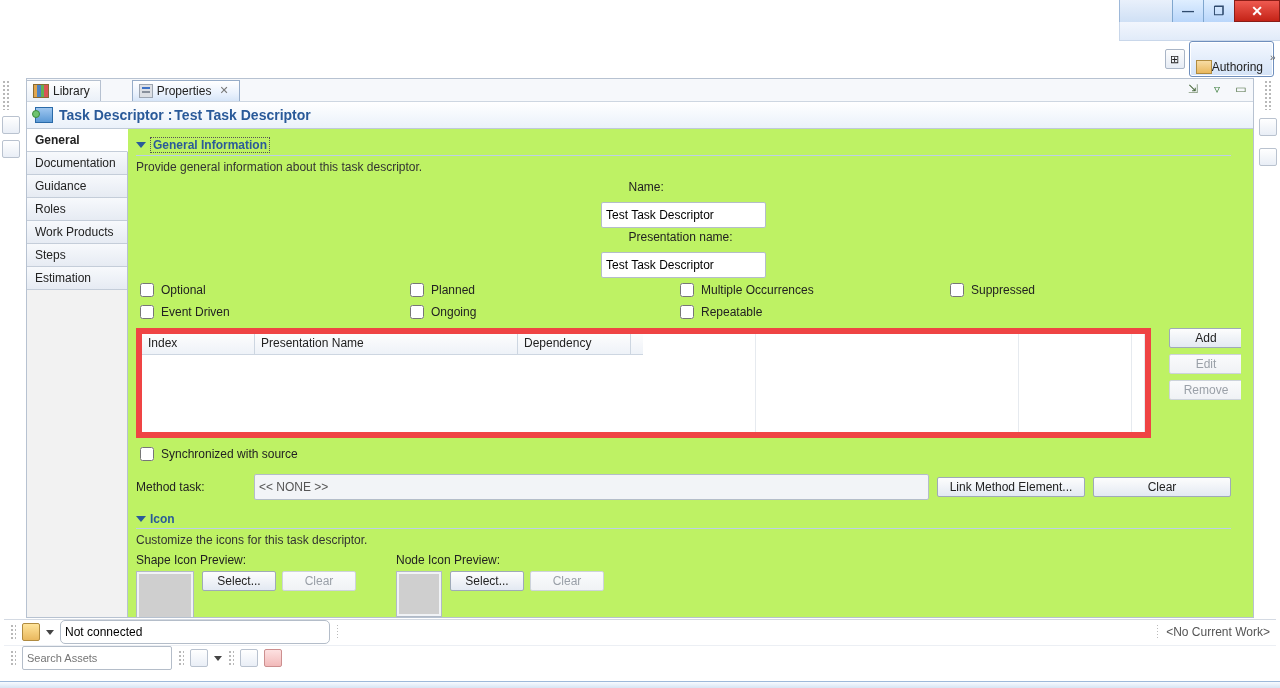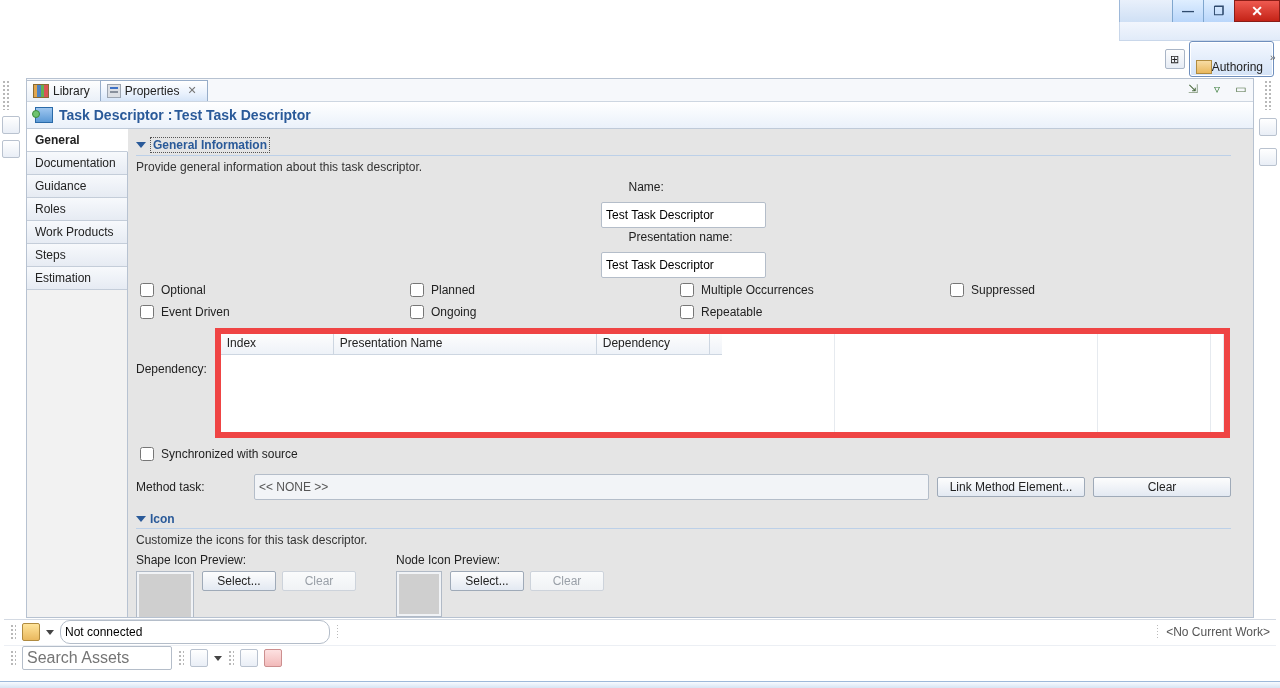--- a/index.html
+++ b/index.html
@@ -80,20 +80,21 @@
     border:1px solid #b7c2d1;
     display:flex; flex-direction:column;
     background:#fff;
   }
 
   
   .tabstrip {
     height:22px; display:flex; align-items:center; padding-left:0px;
     background:#f6f8fb; border-bottom:1px solid #cdd6e1;
     position:relative;
+    gap:32px;
   }
   .tab {
     display:flex; align-items:center; gap:4px; padding:3px 10px 3px 6px;
     border:1px solid #b6c1d0; border-bottom:none; background:linear-gradient(#fefefe,#eaf0f8);
     font-size:12px; margin-left:-1px;
   }
   .tab.active {
     background:linear-gradient(#ffffff 0%, #eaf2fd 60%, #d6e5f8 100%);
     border-color:#97adc9;
     box-shadow: inset 0 1px 0 #fff;
@@ -140,21 +141,21 @@
   .side-tabs {
     width:100px; background:#f2f2f2; border-right:1px solid #b7c2d1;
   }
   .side-tab{
     padding:4px 8px; border-bottom:1px solid #c4cdd9; font-size:12px;
     background:linear-gradient(#f7f9fc,#e6ebf3);
     cursor:default;
   }
   .side-tab.active { background:#fff; font-weight:bold; border-right:1px solid #fff; margin-right:-1px;}
   .form-scroll {
-    flex:1 1 auto; position:relative; overflow:hidden; background:#e5e5e5;
+    flex:1 1 auto; position:relative; overflow:hidden; background:#bef264;
   }
   .form-inner { position:absolute; inset:0 12px 0 0; overflow-y:scroll; padding:6px 10px 20px 8px;}
   .section-hdr {
     display:flex; align-items:center; gap:4px;
     color:#2a5a99; font-weight:bold; padding:2px 0 2px 0;
     border-bottom:1px solid #bcd0e8; margin-bottom:4px;
   }
   .twistie { width:0;height:0;border-left:5px solid transparent;border-right:5px solid transparent;border-top:6px solid #2a5a99; }
   .section-hdr .ttl { border:1px dotted #555; padding:0 2px; font-size:12px;}
   .section-desc { color:#333; margin-bottom:6px; }
@@ -215,30 +216,30 @@
 
   
   .bottombar1 {
     position:absolute; left:4px; right:4px; bottom:44px; height:24px;
     display:flex; align-items:center; justify-content:space-between;
     border-top:1px solid #d4dae3; padding:0 6px;
   }
   .bb1-left{display:flex;align-items:center;gap:6px;}
   .bb1-left .ic{width:16px;height:16px;background:linear-gradient(#ffe49a,#e9b85e);border:1px solid #b08b3f;border-radius:2px;}
   .bb1-left .dd{width:0;height:0;border-left:4px solid transparent;border-right:4px solid transparent;border-top:5px solid #444;}
-  .bb1-left input{ width:260px; height:18px; border:1px solid #b4bdc9; border-radius:10px; padding:2px 4px; font-size:12px;}
+  .bb1-left input{ width:260px; height:18px; border:1px solid #b4bdc9; border-radius:5px; padding:2px 4px; font-size:12px;}
   .vsep{width:4px;height:16px;background-image:radial-gradient(#bbb 1px, transparent 1px);background-size:3px 3px;margin:0 6px;}
   .bb1-right{color:#555;}
 
   .bottombar2 {
     position:absolute; left:4px; right:4px; bottom:18px; height:24px;
     display:flex; align-items:center; gap:6px; padding:0 6px;
     border-top:1px solid #eceff4;
   }
-  .bottombar2 input { width:140px; height:18px; border:1px solid #b4bdc9; border-radius:2px; padding:2px 4px; font-size:16px; color:#888;}
+  .bottombar2 input { width:140px; height:18px; border:1px solid #b4bdc9; border-radius:2px; padding:2px 4px; font-size:11px; color:#888;}
   .tiny-sq{width:16px;height:16px;border:1px solid #b9c2cf;border-radius:2px;background:linear-gradient(#fff,#e9eef6);}
 
   .taskbar {
     position:absolute; left:0; right:0; bottom:0; height:6px;
     background:linear-gradient(#f8fbff,#d7e4f3);
     border-top:1px solid #9db8d9;
   }
 
   
   .form-inner::-webkit-scrollbar{width:16px;}
@@ -361,21 +362,20 @@
               <span>Ongoing</span>
             </label>
           <label class="chk">
               <input type="checkbox" style="">
               <span>Repeatable</span>
             </label>
           <span></span>
         </div>
 
         <div class="dep-row">
-          <div class="lbl-col" style="padding-top:34px;">Dependency:</div>
           <div class="dep-table">
             <div class="dep-head">
               <div class="col c1">Index</div>
               <div class="col c2">Presentation Name</div>
               <div class="col c3">Dependency</div>
               <div class="col c4"></div>
             </div>
             <div class="dep-body">
               <div class="rowline">
                 <div class="col c1"></div>

